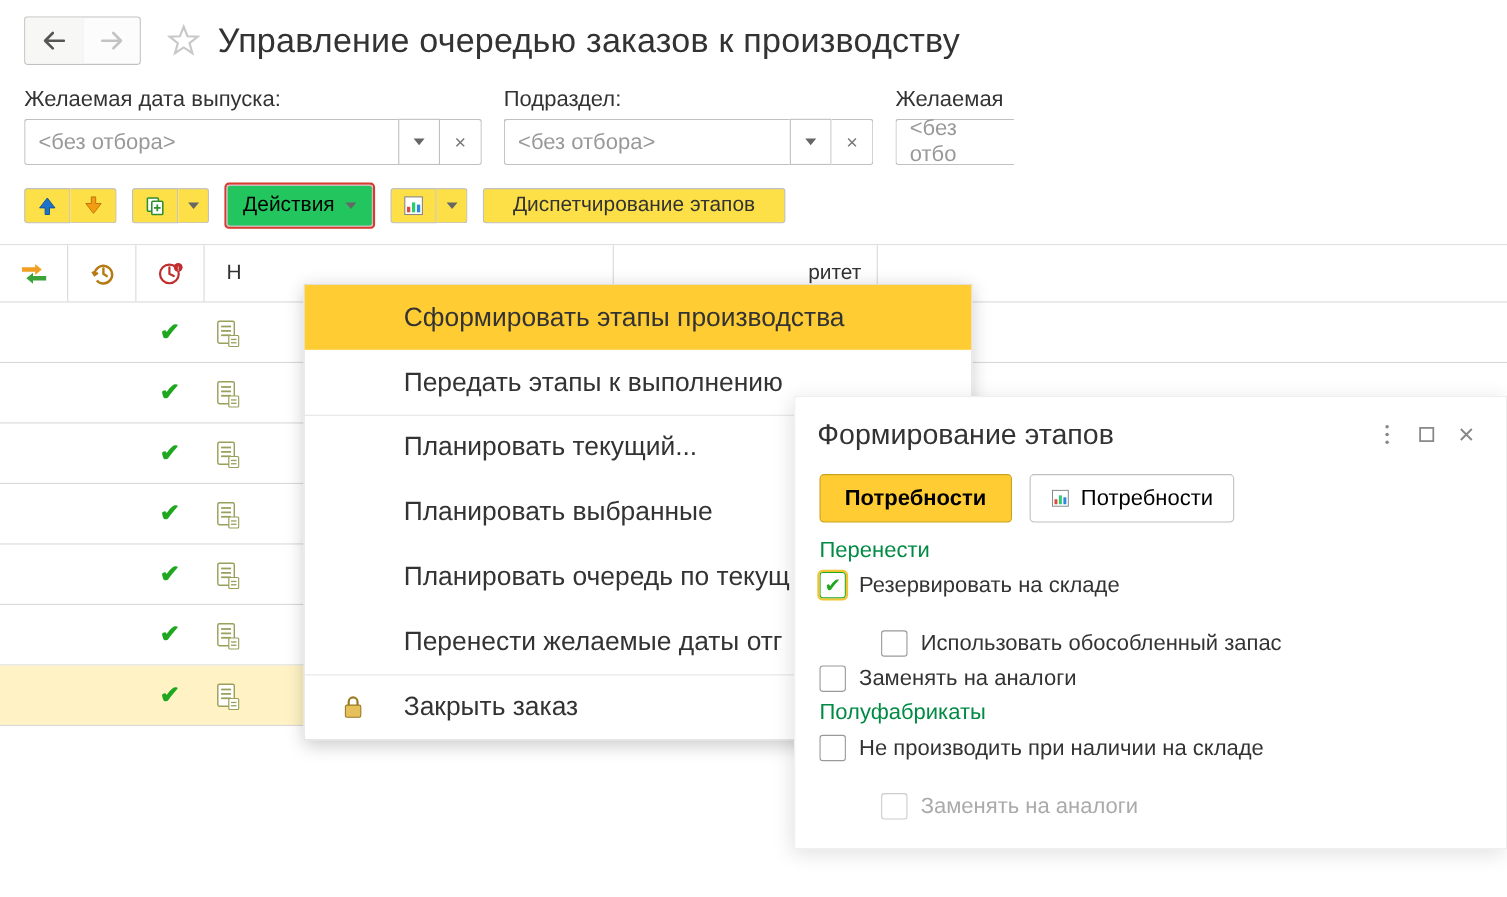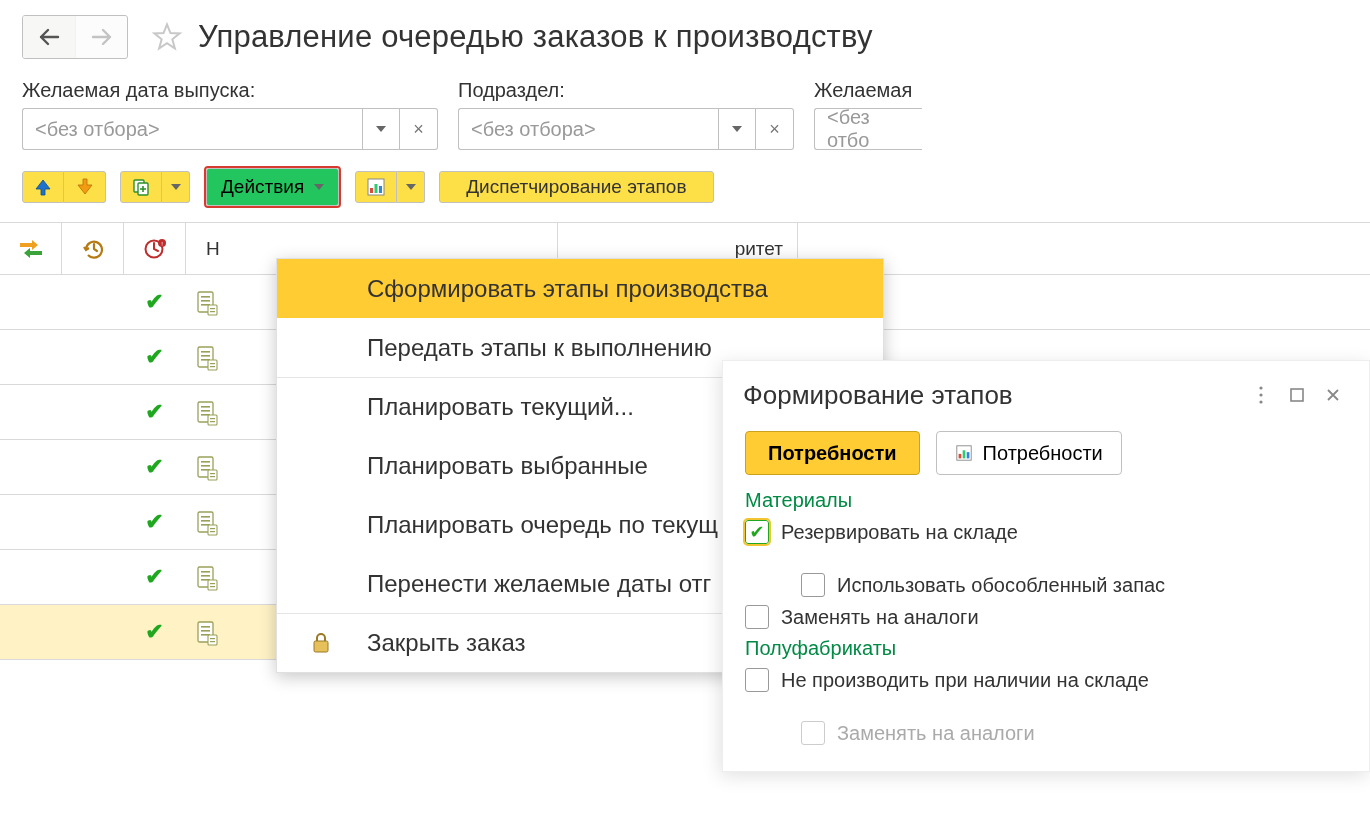--- a/index.html
+++ b/index.html
@@ -459,21 +459,21 @@
         <svg width="18" height="18" viewBox="0 0 20 20">
             <rect x="2" y="2" width="16" height="16" fill="#fff" stroke="#888"></rect>
             <rect x="4" y="11" width="3" height="5" fill="#d94c3d"></rect>
             <rect x="8.5" y="7" width="3" height="9" fill="#2ecc71"></rect>
             <rect x="13" y="9" width="3" height="7" fill="#2e86de"></rect>
           </svg>
         <span>Потребности</span>
       </button>
     </div>
 
-    <div class="section-title">Материалы</div>
+    <div class="section-title">Перенести</div>
     <div class="chk-row">
       <span class="chk checked"></span>
       <span>Резервировать на складе</span>
     </div>
     <div class="chk-row indent">
       <span class="chk"></span>
       <span>Использовать обособленный запас</span>
     </div>
     <div class="chk-row">
       <span class="chk"></span>

